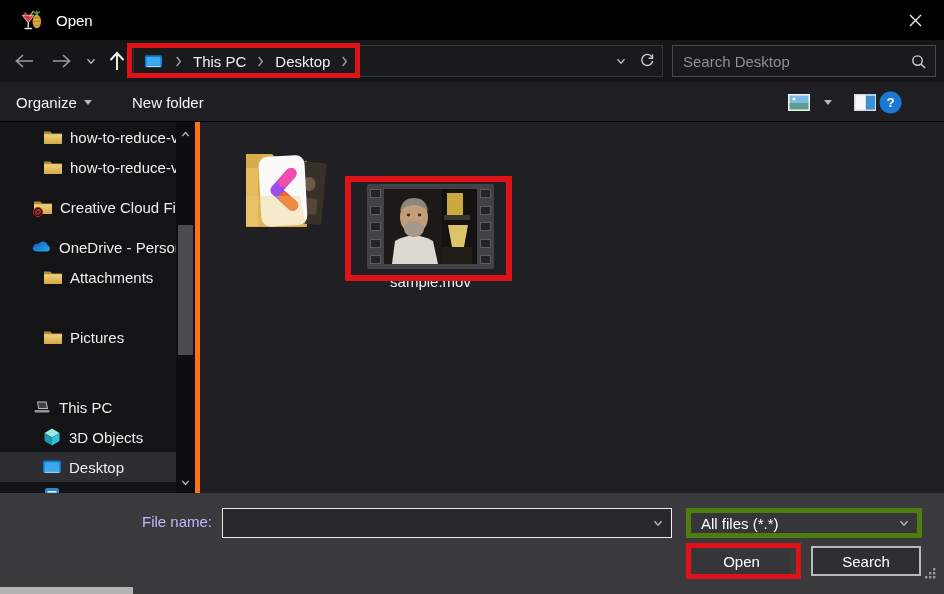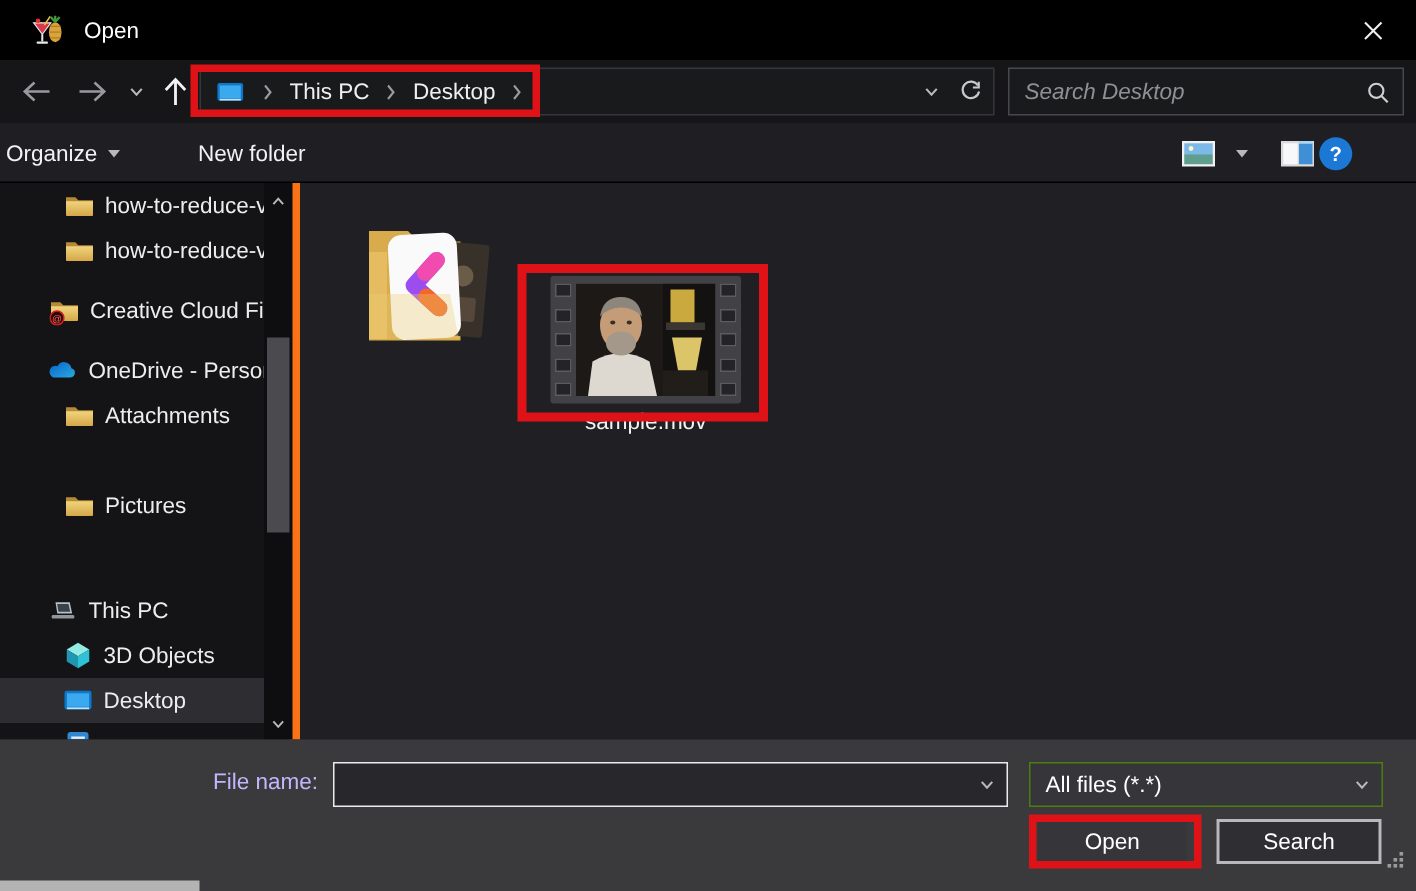--- a/index.html
+++ b/index.html
@@ -15,21 +15,21 @@
   .title-text { margin-left:12px; font-size:15px; color:#fff; }
   .close-btn { position:absolute; right:0; top:0; width:58px; height:40px; display:flex; align-items:center; justify-content:center; cursor:pointer; }
   
   .navbar { position:absolute; top:40px; left:0; width:944px; height:42px; background:#161618; }
   .nav-btn { position:absolute; top:10px; width:24px; height:22px; display:flex; align-items:center; justify-content:center; }
   .addressbar { position:absolute; left:133px; top:5px; width:530px; height:32px; background:#191a1c; border:1px solid #35363a; display:flex; align-items:center; }
   .crumb { display:flex; align-items:center; color:#f0f0f0; padding:0 6px; height:100%; }
   .crumb-sep { display:flex; align-items:center; padding:0 4px; }
   .addr-ctl { position:absolute; top:0; height:30px; width:26px; display:flex; align-items:center; justify-content:center; }
   .searchbox { position:absolute; left:672px; top:5px; width:264px; height:32px; background:#191a1c; border:1px solid #47484e; display:flex; align-items:center; }
-  .searchbox input { flex:1; background:transparent; border:none; outline:none; color:#a16207; font-family:"Liberation Sans",sans-serif; font-size:15px; padding:0 10px;font-style:italic; }
+  .searchbox input { flex:1; background:transparent; border:none; outline:none; color:#a16207; font-family:"Liberation Sans",sans-serif; font-size:15px; padding:0 10px; }
   .searchbox input::placeholder { color:#8f9094; }
   .search-btn { width:34px; height:30px; display:flex; align-items:center; justify-content:center; }
   
   .toolbar { position:absolute; top:82px; left:0; width:944px; height:40px; background:#1f1f23; border-bottom:1px solid #000; }
   .tool-item { position:absolute; top:0; height:40px; display:flex; align-items:center; color:#f2f2f2; cursor:pointer; }
   .caret-down { width:0; height:0; border-left:4px solid transparent; border-right:4px solid transparent; border-top:5px solid #b9b9bd; margin-left:7px; }
   .tool-icon-btn { position:absolute; top:8px; display:flex; align-items:center; justify-content:center; cursor:pointer; }
   
   .content { position:absolute; top:122px; left:0; width:944px; height:371px; background:#202024; }
   .sidebar { position:absolute; left:0; top:0; width:200px; height:371px; background:#141416; border-right:7px solid #f97316; }
@@ -45,21 +45,21 @@
   .filmstrip { position:relative; width:127px; height:85px; background:#424246; border-radius:2px; display:flex; }
   .holes { width:17px; display:flex; flex-direction:column; justify-content:space-between; padding:5px 3px; }
   .hole { width:11px; height:9px; background:#242428; border:1px solid #5c5c60; }
   .frame { flex:1; margin:5px 0; overflow:hidden; }
   
   .footer { position:absolute; top:493px; left:0; width:944px; height:101px; background:#3a3a3d; }
   .fn-label { position:absolute; left:40px; top:20px; width:172px; text-align:right; color:#c4b5fd; }
   .fn-combo { position:absolute; left:222px; top:15px; width:450px; height:30px; background:#28282c; border:1px solid #ececec; display:flex; }
   .fn-combo input { flex:1; background:transparent; border:none; outline:none; color:#fff; font-family:"Liberation Sans",sans-serif; font-size:15px; padding:0 8px; }
   .combo-chev { width:26px; display:flex; align-items:center; justify-content:center; cursor:pointer; }
-  .ft-select { position:absolute; left:686px; top:15px; width:236px; height:30px; background:#35353a; border:1px solid #4d7c0f; display:flex; align-items:center; cursor:pointer; }
+  .ft-select { position:absolute; left:686px; top:15px; width:236px; height:30px; background:#35353a; border:5px solid #4d7c0f; display:flex; align-items:center; cursor:pointer; }
   .ft-select span { flex:1; padding:0 10px; color:#fff; }
   .btn { position:absolute; display:flex; align-items:center; justify-content:center; color:#fff; cursor:pointer; }
   .open-btn { left:692px; top:548px; width:99px; height:26px; background:#35353a; }
   .cancel-btn { left:811px; top:546px; width:110px; height:30px; background:#2e2e33; border:2px solid #b9b9bd; }
   .footer .open-btn { top:55px; }
   .footer .cancel-btn { top:53px; }
   .resize-grip { position:absolute; left:924px; top:74px; }
   .bottom-strip { position:absolute; left:0; top:94px; width:133px; height:7px; background:#b3b3b3; }
   
   .annot { position:absolute; border:5px solid #df1317; pointer-events:none; z-index:30; }
@@ -200,21 +200,21 @@
       <div class="search-btn">
         <svg width="17" height="17" viewBox="0 0 18 18">
           <circle cx="8" cy="8" r="5" fill="none" stroke="#cfcfd3" stroke-width="1.5"></circle>
           <line x1="11.8" y1="11.8" x2="16" y2="16" stroke="#cfcfd3" stroke-width="1.5"></line>
         </svg>
       </div>
     </div>
   </div>
 
   <div class="toolbar">
-    <div class="tool-item" style="left:4px">
+    <div class="tool-item" style="left:16px">
       <span>Organize</span>
       <span class="caret-down"></span>
     </div>
     <div class="tool-item" style="left:132px">
       <span>New folder</span>
     </div>
 
     <div class="tool-icon-btn" style="left:786px;width:26px;height:24px">
       <svg width="24" height="19" viewBox="0 0 24 19">
         <rect x="1" y="1" width="22" height="17" fill="#f2f2f2"></rect>

